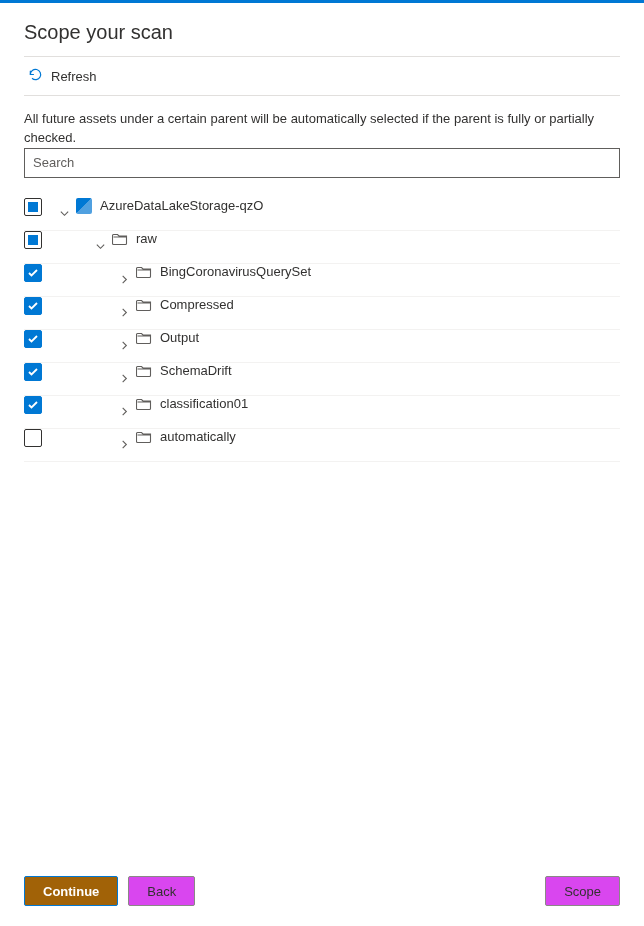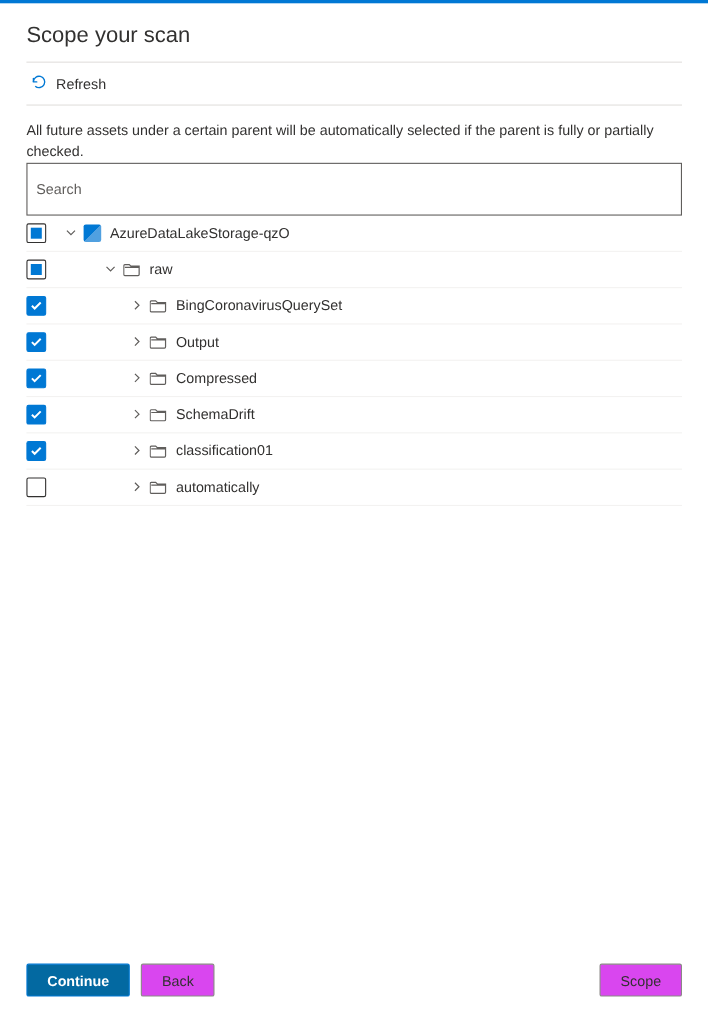--- a/index.html
+++ b/index.html
@@ -43,32 +43,31 @@
       padding: 2px 4px;
     }
     .refresh-btn svg { width: 15px; height: 15px; }
     .description {
       font-size: 13px;
       color: #323130;
       line-height: 1.45;
     }
     .search-input {
       width: 100%;
-      height: 48px;
+      height: 30px;
       border: 1px solid #605e5c;
       padding: 0 8px;
       font-size: 13px;
       font-family: inherit;
-      margin-bottom: 0;
+      margin-bottom: 20px;
     }
     .search-input::placeholder { color: #605e5c; }
     .tree { }
     .tree-row {
       display: flex;
-      align-items: center;
       height: 33px;
       border-bottom: 1px solid #f3f2f1;
       gap: 0;
     }
     .checkbox {
       width: 18px;
       height: 18px;
       border: 1px solid #323130;
       border-radius: 2px;
       display: flex;
@@ -126,21 +125,21 @@
       padding: 0 18px;
       font-size: 13px;
       font-family: inherit;
       border-radius: 2px;
       cursor: pointer;
       border: 1px solid #8a8886;
       background: #d946ef;
       color: #323130;
     }
     .btn.primary {
-      background: #0369a1;
+      background: #a16207;
       border-color: #0078d4;
       color: #fff;
       font-weight: 600;
     }
     .storage-icon {
       width: 16px;
       height: 16px;
       position: relative;
     }
     .storage-icon .cube {
@@ -235,41 +234,41 @@
       <span class="expander">
           <svg viewBox="0 0 12 12" fill="none" stroke="#605e5c" stroke-width="1.2">
             <path d="M4 2l4 4-4 4"></path>
           </svg>
         </span>
       <span class="node-icon">
           <svg viewBox="0 0 16 16" fill="none" stroke="#605e5c" stroke-width="1.1">
             <path d="M1.5 3.5h4l1.5 1.5h7.5v7.5a1 1 0 0 1-1 1h-12a1 1 0 0 1-1-1v-8a1 1 0 0 1 1-1z M1.5 6h13"></path>
           </svg>
         </span>
+      <span class="node-label">Compressed</span>
+    </div>
+
+    <div class="tree-row">
+      <span class="checkbox checked">
+          <svg viewBox="0 0 12 12" stroke="#fff" stroke-width="1.8" fill="none">
+            <path d="M2 6l2.5 2.5L10 3"></path>
+          </svg>
+        </span>
+      <span class="indent" style="width:60px"></span>
+      <span class="expander">
+          <svg viewBox="0 0 12 12" fill="none" stroke="#605e5c" stroke-width="1.2">
+            <path d="M4 2l4 4-4 4"></path>
+          </svg>
+        </span>
+      <span class="node-icon">
+          <svg viewBox="0 0 16 16" fill="none" stroke="#605e5c" stroke-width="1.1">
+            <path d="M1.5 3.5h4l1.5 1.5h7.5v7.5a1 1 0 0 1-1 1h-12a1 1 0 0 1-1-1v-8a1 1 0 0 1 1-1z M1.5 6h13"></path>
+          </svg>
+        </span>
       <span class="node-label">Output</span>
-    </div>
-
-    <div class="tree-row">
-      <span class="checkbox checked">
-          <svg viewBox="0 0 12 12" stroke="#fff" stroke-width="1.8" fill="none">
-            <path d="M2 6l2.5 2.5L10 3"></path>
-          </svg>
-        </span>
-      <span class="indent" style="width:60px"></span>
-      <span class="expander">
-          <svg viewBox="0 0 12 12" fill="none" stroke="#605e5c" stroke-width="1.2">
-            <path d="M4 2l4 4-4 4"></path>
-          </svg>
-        </span>
-      <span class="node-icon">
-          <svg viewBox="0 0 16 16" fill="none" stroke="#605e5c" stroke-width="1.1">
-            <path d="M1.5 3.5h4l1.5 1.5h7.5v7.5a1 1 0 0 1-1 1h-12a1 1 0 0 1-1-1v-8a1 1 0 0 1 1-1z M1.5 6h13"></path>
-          </svg>
-        </span>
-      <span class="node-label">Compressed</span>
     </div>
 
 
     <div class="tree-row">
       <span class="checkbox checked">
           <svg viewBox="0 0 12 12" stroke="#fff" stroke-width="1.8" fill="none">
             <path d="M2 6l2.5 2.5L10 3"></path>
           </svg>
         </span>
       <span class="indent" style="width:60px"></span>

